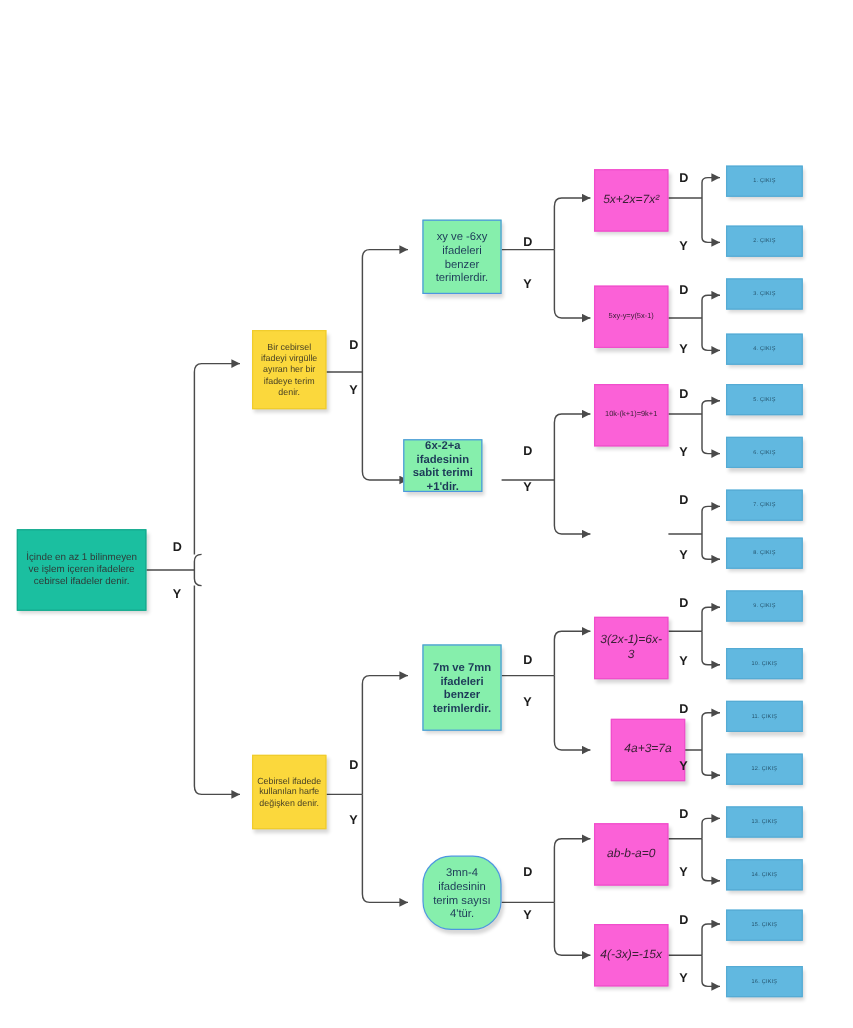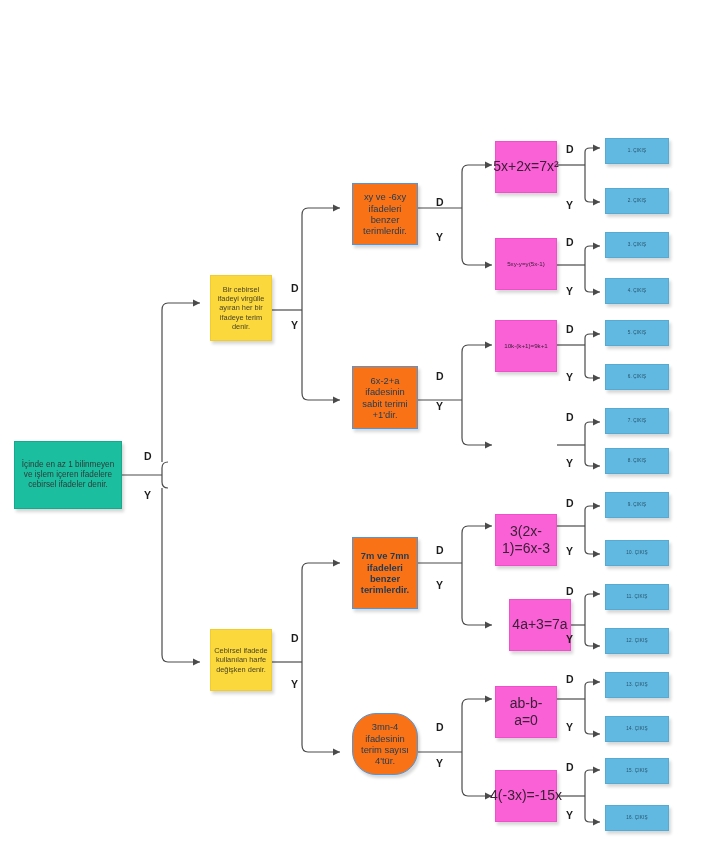--- a/index.html
+++ b/index.html
@@ -29,31 +29,31 @@
     font-size:8.2px;
     color:#2f3b38;
   }
   .n-yellow{
     background:#fbd83c;
     border:1px solid #f0cc2c;
     font-size:7.4px;
     color:#4a4326;
   }
   .n-blue{
-    background:#f97316;
+    background:#86efac;
     border:1px solid #4d96e0;
     font-size:9.4px;
     color:#1d3a58;
   }
   .n-pink{
     background:#fb61d7;
     border:1px solid #f04ecb;
     color:#3b2036;
   }
-  .n-pink.big{font-size:14px;}
+  .n-pink.big{font-size:10px;font-style:italic;}
   .n-pink.small{font-size:6.2px;}
   .n-leaf{
     background:#61b8e0;
     border:1px solid #55abd4;
     font-size:4.6px;
     color:#24526b;
     letter-spacing:0.2px;
   }
 
   .blabel{
@@ -148,21 +148,21 @@
   <div class="node n-yellow" style="left:210px;top:629px;width:62px;height:62px;">
     <span>Cebirsel ifadede kullanılan harfe değişken denir.</span>
   </div>
   <div class="node n-yellow" style="left:210px;top:275px;width:62px;height:66px;">
     <span>Bir cebirsel ifadeyi virgülle ayıran her bir ifadeye terim denir.</span>
   </div>
 
   <div class="node n-blue" style="left:352px;top:183px;width:66px;height:62px;">
     <span>xy ve -6xy ifadeleri benzer terimlerdir.</span>
   </div>
-  <div class="node n-blue" style="left:352px;top:366px;width:66px;height:63px;">
+  <div class="node n-blue" style="left:336px;top:366px;width:66px;height:44px;font-weight:bold;">
     <span>6x-2+a ifadesinin sabit terimi +1'dir.</span>
   </div>
   <div class="node n-blue" style="left:352px;top:537px;width:66px;height:72px;font-weight:bold;">
     <span>7m ve 7mn ifadeleri benzer terimlerdir.</span>
   </div>
   <div class="node n-blue" style="left:352px;top:713px;width:66px;height:62px;border-radius:24px;">
     <span>3mn-4 ifadesinin terim sayısı 4'tür.</span>
   </div>
 
   <div class="node n-pink big" style="left:495px;top:141px;width:62px;height:52px;">

